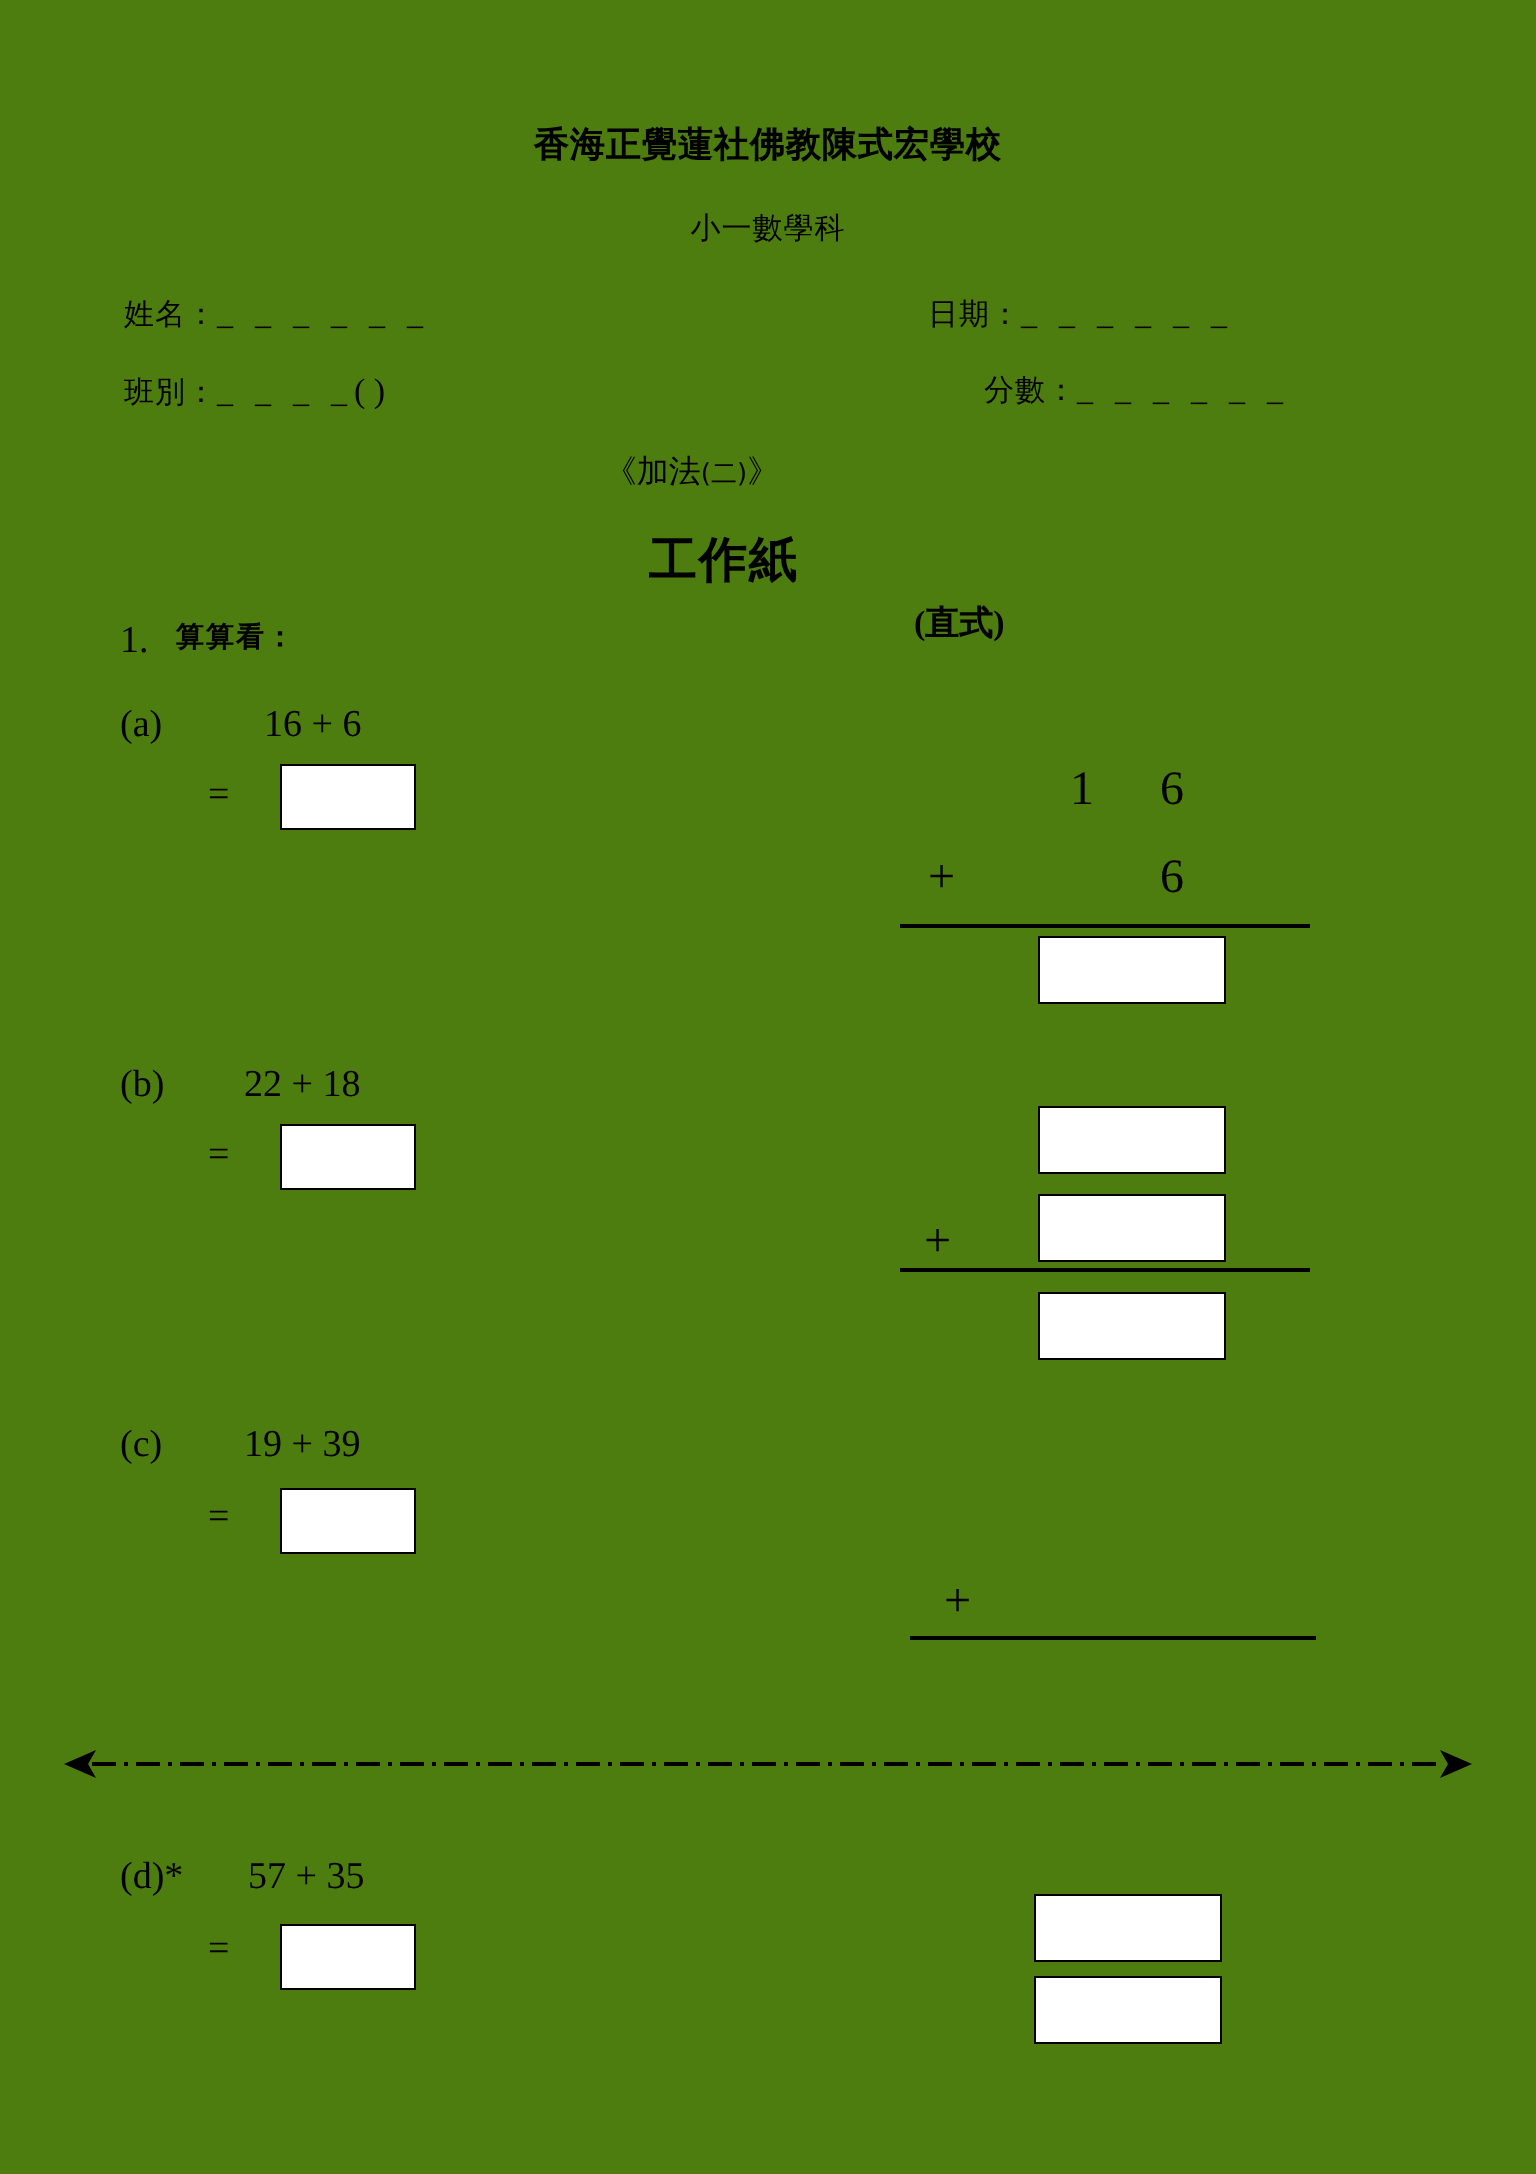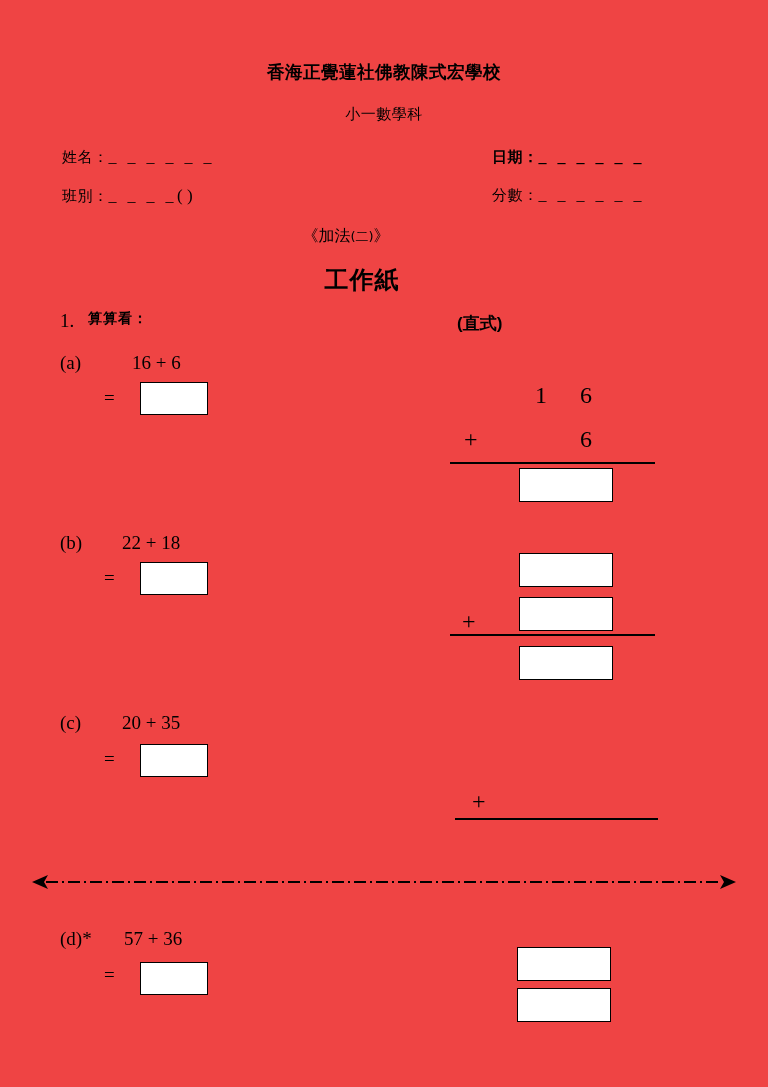--- a/index.html
+++ b/index.html
@@ -8,21 +8,21 @@
     background: #ffffff;
   }
   body {
     font-family: "Liberation Serif", serif;
     color: #000000;
   }
   .page {
     position: relative;
     width: 768px;
     height: 1087px;
-    background: #ef4444;
+    background: #4d7c0f;
     overflow: hidden;
   }
 
   
   .school-title {
     position: absolute;
     left: 0; top: 60px;
     width: 768px;
     text-align: center;
     font-family: "DejaVu Sans", sans-serif;
@@ -52,21 +52,21 @@
     font-family: "Liberation Serif", serif;
     letter-spacing: 3.5px;
     font-size: 16px;
   }
   .field .paren {
     font-family: "Liberation Serif", serif;
     font-size: 17px;
   }
   #f-name  { left: 62px;  top: 148px; }
   #f-class { left: 62px;  top: 186px; }
-  #f-date  { left: 492px; top: 148px; font-weight: bold; }
+  #f-date  { left: 464px; top: 148px; }
   #f-score { left: 492px; top: 186px; }
 
   
   .topic-title {
     position: absolute;
     left: 0; top: 226px;
     width: 692px;
     text-align: center;
     font-family: "DejaVu Sans", sans-serif;
     font-size: 16px;
@@ -92,22 +92,22 @@
   .q-heading {
     position: absolute;
     left: 88px; top: 310px;
     font-family: "DejaVu Sans", sans-serif;
     font-size: 14px;
     font-weight: bold;
     letter-spacing: 1px;
   }
   .vertical-note {
     position: absolute;
-    left: 457px; top: 312px;
-    font-family: Liberation Sans, sans-serif;
+    left: 457px; top: 300px;
+    font-family: Liberation Serif, serif;
     font-size: 17px;
     font-weight: bold;
   }
 
   
   .item-label {
     position: absolute;
     font-size: 19px;
   }
   .item-expr {
@@ -211,36 +211,36 @@
   <div class="eq-sign" style="left:104px; top:567px;">=</div>
   <div class="ans-box" style="left:140px; top:562px;"></div>
 
   <div class="vbox" style="left:519px; top:553px;"></div>
   <div class="vbox" style="left:519px; top:597px;"></div>
   <div class="plus-sign" style="left:462px; top:608px;">+</div>
   <div class="hrule" style="left:450px; top:634px; width:205px;"></div>
   <div class="vbox" style="left:519px; top:646px;"></div>
 
   <div class="item-label" style="left:60px; top:712px;">(c)</div>
-  <div class="item-expr" style="left:122px; top:712px;">20 + 35</div>
+  <div class="item-expr" style="left:122px; top:712px;">19 + 39</div>
   <div class="eq-sign" style="left:104px; top:748px;">=</div>
   <div class="ans-box" style="left:140px; top:744px;"></div>
 
   <div class="plus-sign" style="left:472px; top:788px;">+</div>
   <div class="hrule" style="left:455px; top:818px; width:203px;"></div>
 
   <div class="divider">
     <svg width="708" height="18" viewBox="0 0 708 18">
       <line x1="16" y1="9" x2="692" y2="9" stroke="#000" stroke-width="2" stroke-dasharray="12 4 2 4"></line>
       <polygon points="2,9 18,2 14,9 18,16" fill="#000"></polygon>
       <polygon points="706,9 690,2 694,9 690,16" fill="#000"></polygon>
     </svg>
   </div>
 
   <div class="item-label" style="left:60px; top:928px;">(d)*</div>
-  <div class="item-expr" style="left:124px; top:928px;">57 + 36</div>
+  <div class="item-expr" style="left:124px; top:928px;">57 + 35</div>
   <div class="eq-sign" style="left:104px; top:964px;">=</div>
   <div class="ans-box" style="left:140px; top:962px;"></div>
 
   <div class="vbox" style="left:517px; top:947px;"></div>
   <div class="vbox" style="left:517px; top:988px;"></div>
 
 </div>
 
 </body></html>

